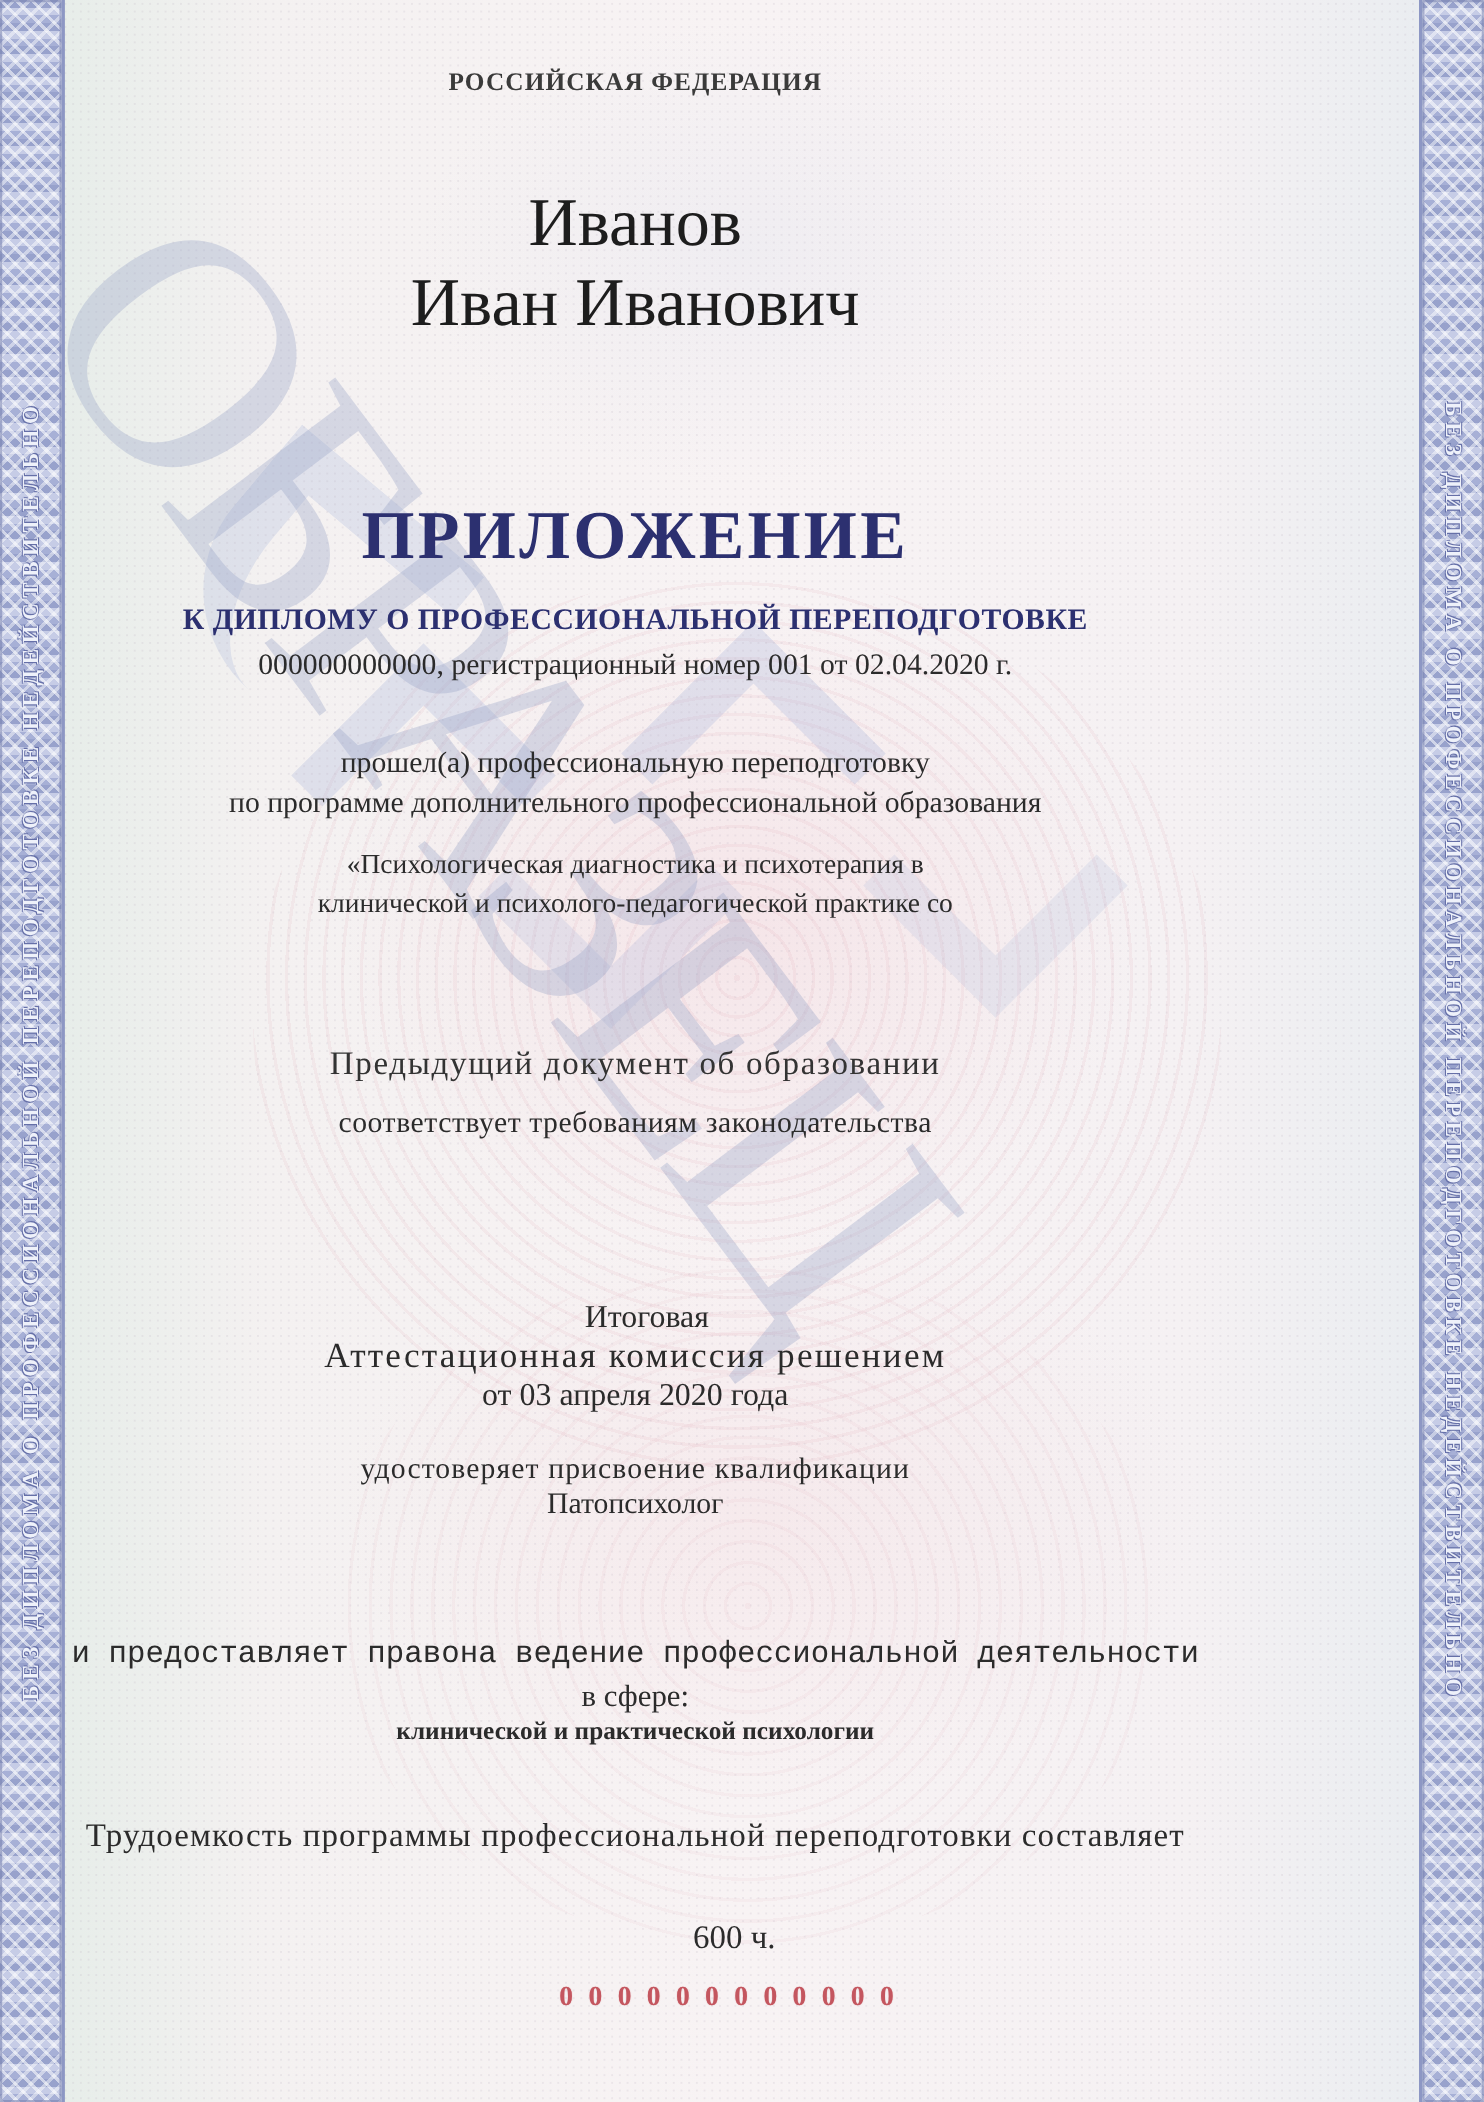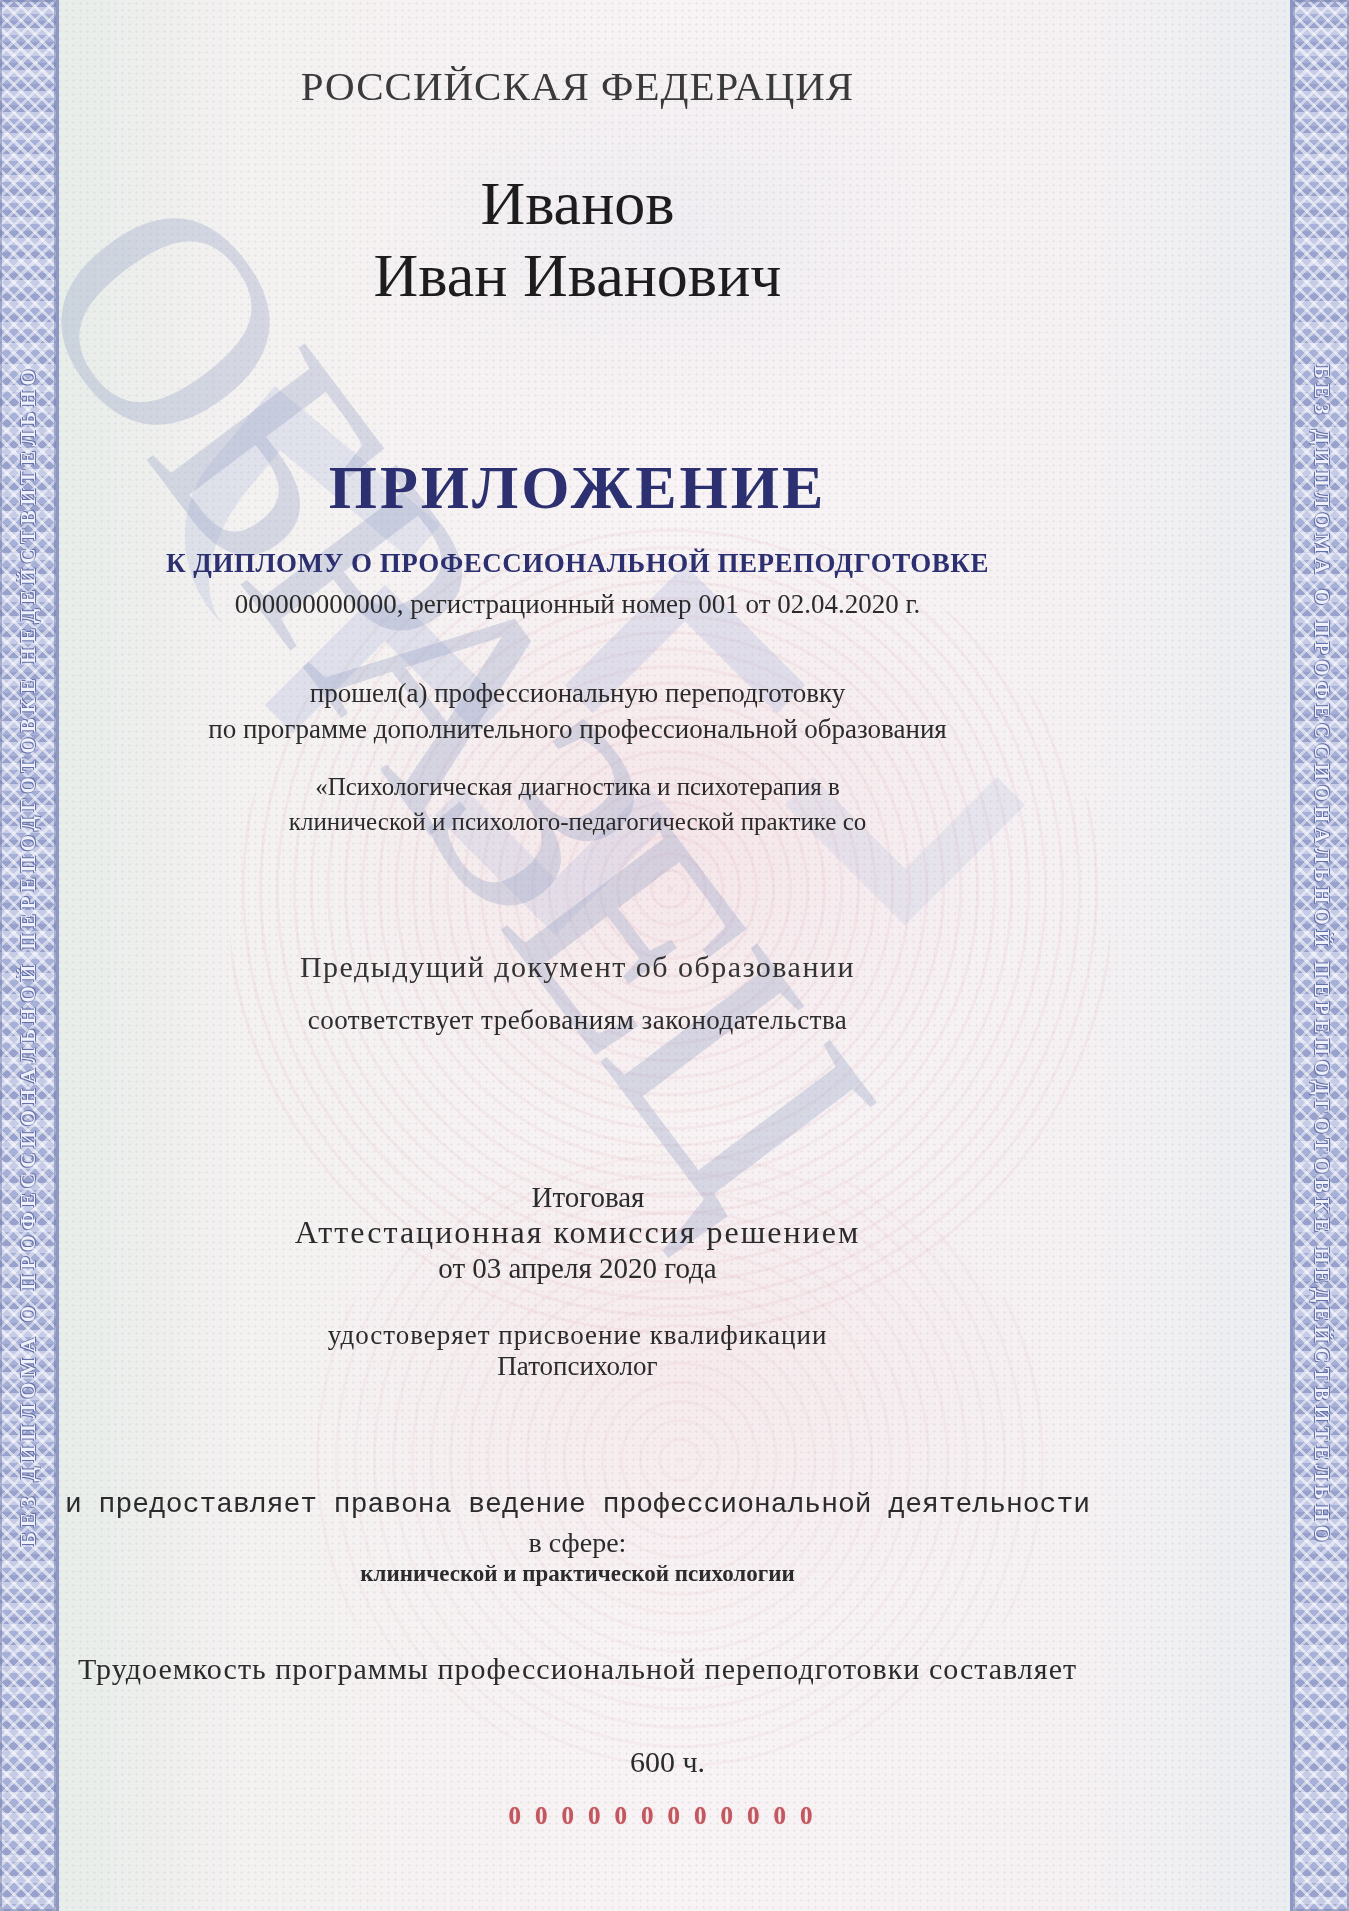--- a/index.html
+++ b/index.html
@@ -62,21 +62,21 @@
     font-family:"Liberation Serif","DejaVu Serif",serif;
     font-weight:bold;font-size:21px;letter-spacing:5px;white-space:nowrap;
     color:#eef1fa;
     text-shadow:0 0 2px #5c66a0, 1px 1px 0 #6a74ab, -1px -1px 0 #6a74ab;
   }
   .strip.left .vtext{transform:rotate(180deg);}
 
   
   .content{position:absolute;left:55px;width:1045px;top:0;height:100%;z-index:2;color:#2b2b2b;}
   .line{position:absolute;left:0;right:0;text-align:center;white-space:nowrap;}
-  .country       {top:62px;  font-size:41px;letter-spacing:1px;color:#3a3a3a;}
+  .country       {top:62px;  font-size:23px;letter-spacing:1px;color:#3a3a3a;font-weight:bold;}
   .surname       {top:168px; font-size:62px;color:#1d1d1d;}
   .firstname     {top:240px; font-size:62px;color:#1d1d1d;}
   .apptitle      {top:452px; font-size:62px;font-weight:bold;letter-spacing:3px;color:#2c3070;}
   .appsubtitle   {top:548px; font-size:27px;font-weight:bold;letter-spacing:.5px;color:#2c3070;}
   .regline       {top:589px; font-size:27px;text-align:center;}
   .compl1        {top:678px; font-size:27px;}
   .compl2        {top:714px; font-size:27px;}
   .prog          {top:769px; font-size:25px;line-height:35px;white-space:normal;}
   .prevdoc1      {top:950px; font-size:30px;letter-spacing:1.5px;color:#333;}
   .prevdoc2      {top:1005px;font-size:27px;letter-spacing:.5px;}

